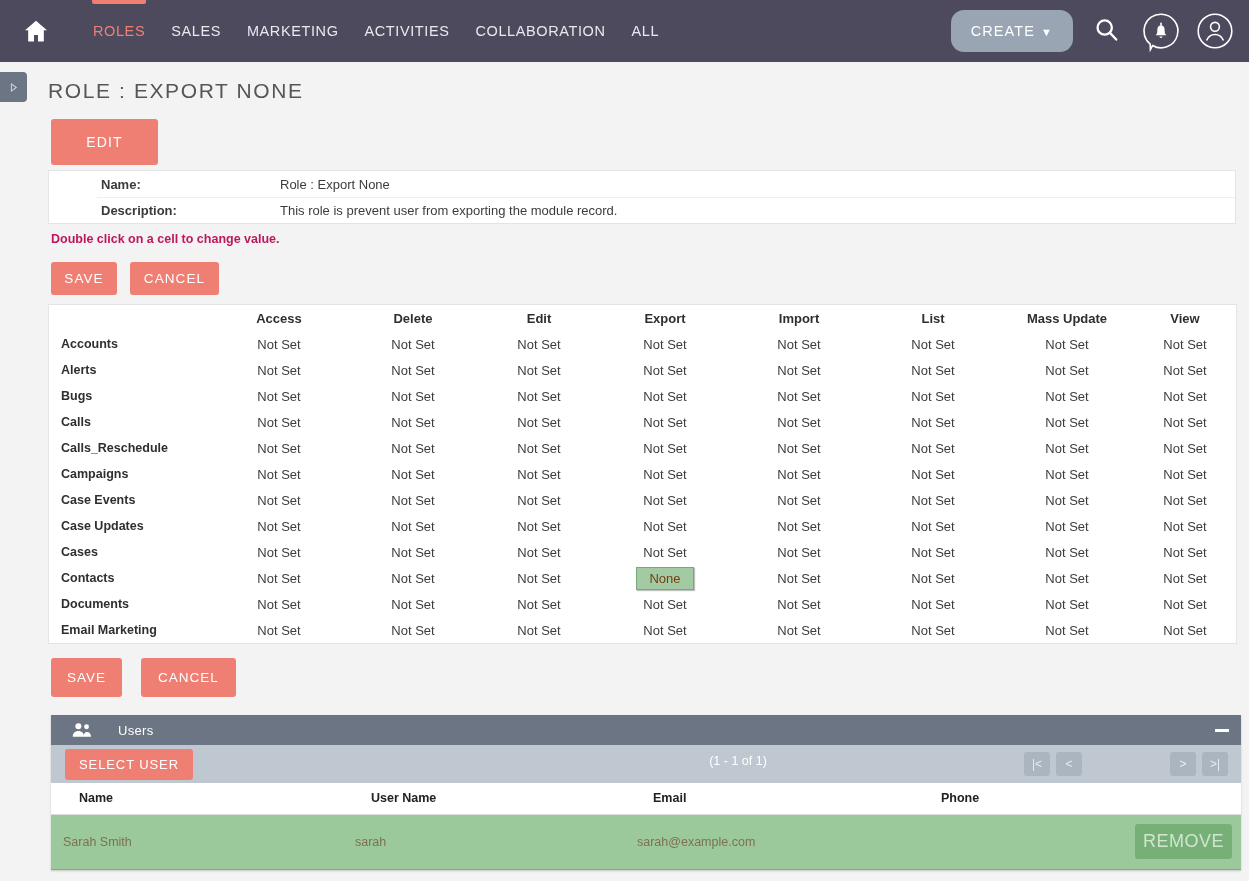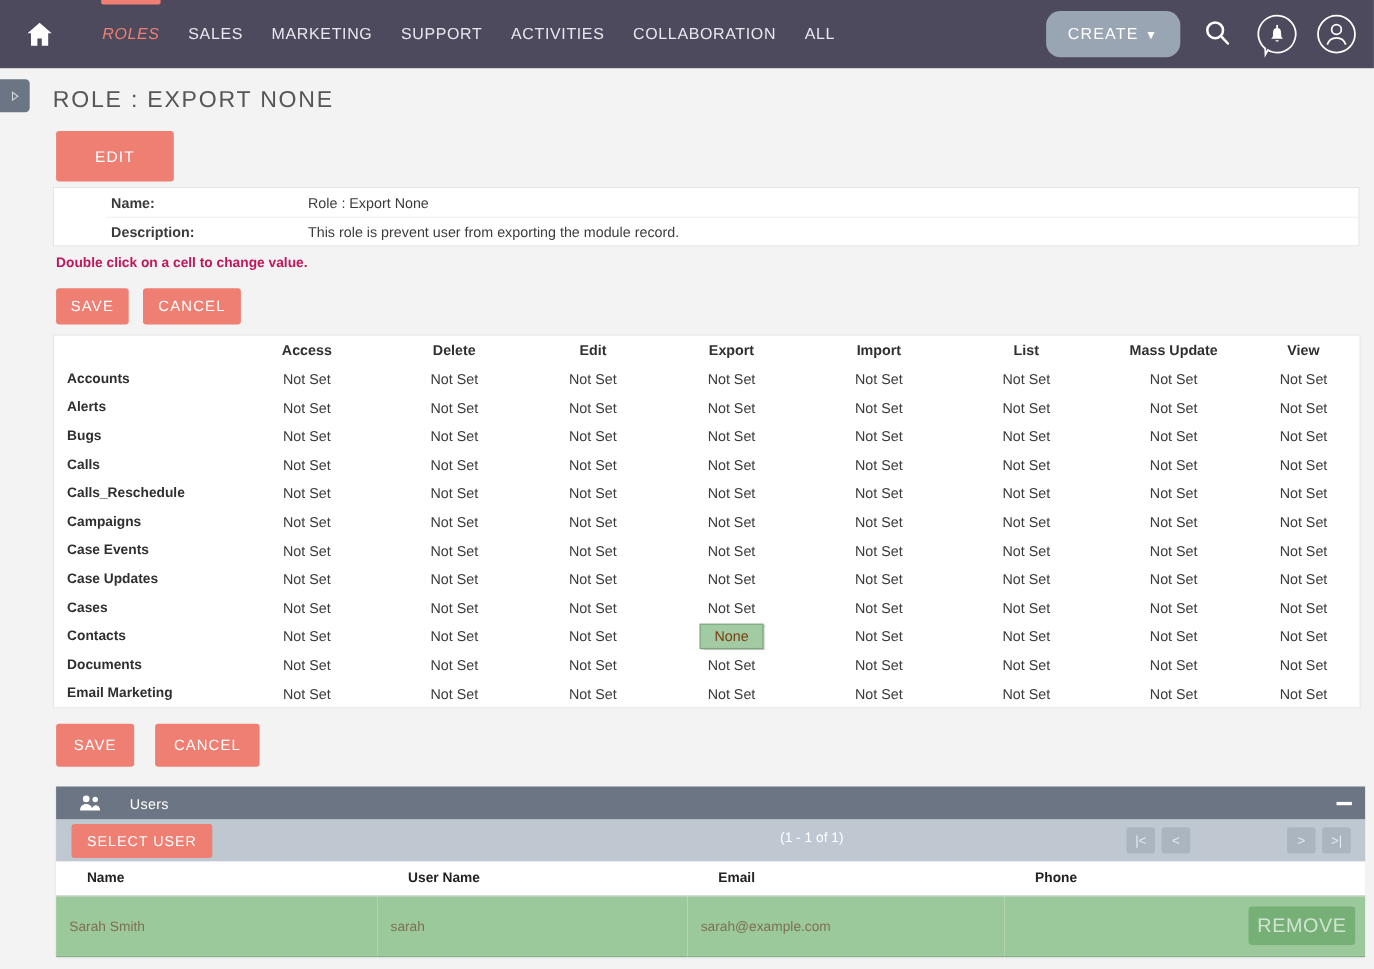--- a/index.html
+++ b/index.html
@@ -27,21 +27,21 @@
   .nav-item {
     color: #e9e8ee;
     font-size: 14.5px;
     letter-spacing: 0.6px;
     padding: 0 13px;
     line-height: 62px;
     cursor: pointer;
     position: relative;
     white-space: nowrap;
   }
-  .nav-item.active { color: #ef7f73; font-style: italic; }
+  .nav-item.active { color: #ef7f73; }
   .nav-item.active::before {
     content: "";
     position: absolute;
     left: 12px; right: 12px; top: -1px;
     height: 5px;
     background: #ef7f73;
     border-radius: 0 0 2px 2px;
   }
   .topbar-right {
     position: absolute;
@@ -275,21 +275,20 @@
   <span class="home-icon">
     <svg viewBox="0 0 24 24" width="28" height="28" fill="#ffffff">
       <path d="M12 3.2 2.6 11.3h2.7V21h5.0v-5.6h3.4V21h5.0v-9.7h2.7z"></path>
     </svg>
   </span>
 
   <div class="nav-items">
     <div class="nav-item active"><span>ROLES</span></div>
     <div class="nav-item"><span>SALES</span></div>
     <div class="nav-item"><span>MARKETING</span></div>
-    <div class="nav-item"><span>SUPPORT</span></div>
     <div class="nav-item"><span>ACTIVITIES</span></div>
     <div class="nav-item"><span>COLLABORATION</span></div>
     <div class="nav-item"><span>ALL</span></div>
   </div>
 
   <div class="topbar-right">
     <button class="create-btn"><span>CREATE</span><span class="caret">▼</span></button>
 
     <span class="icon-btn">
       <svg viewBox="0 0 26 26" width="30" height="30" fill="none" stroke="#ffffff" stroke-width="2">

